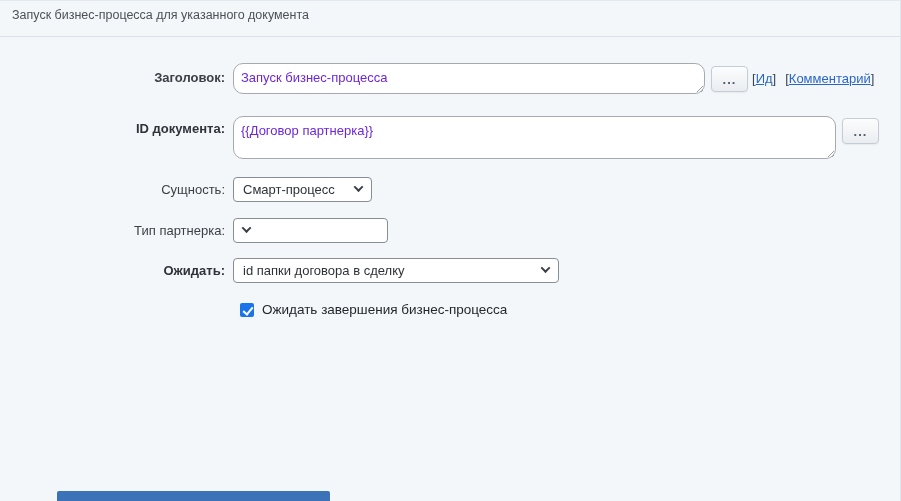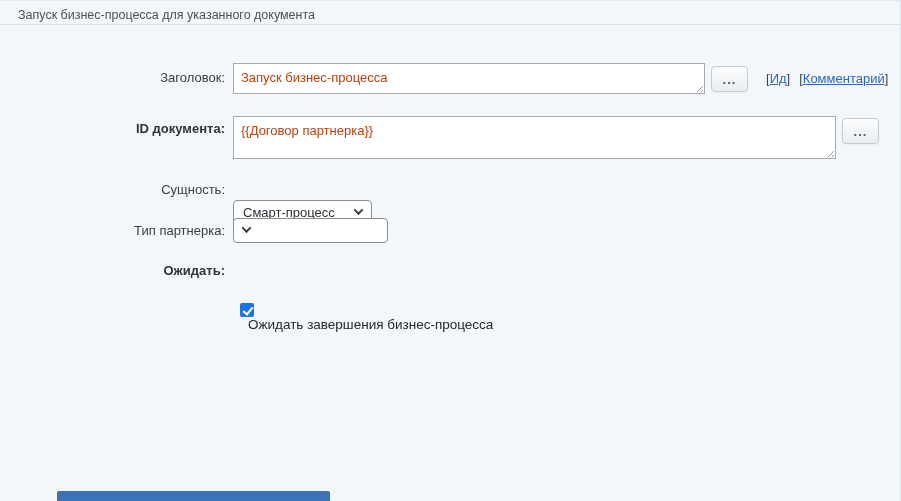--- a/index.html
+++ b/index.html
@@ -12,39 +12,39 @@
     background:#f4f7f9;
     border-top:1px solid #e2e9f1;
     border-right:1px solid #dfe7f0;
     overflow:hidden;
     font-size:13px;
     color:#3c4046;
   }
 
   .header {
     position:absolute; top:0; left:0; right:0;
-    height:24px; line-height:29px;
-    padding:0 18px;
+    height:36px; line-height:29px;
+    padding:0 12px;
     border-bottom:1px solid #d9e2ec;
     font-size:12.5px; color:#4b5158;
     white-space:nowrap;
   }
 
   .row { position:absolute; left:0; display:flex; align-items:flex-start; }
   .label-cell {
     width:233px; text-align:right; padding-right:8px;
     color:#3c4046; font-size:13px; white-space:nowrap;
   }
   .label-cell.bold { font-weight:bold; color:#2f333a;padding-left:8px; }
 
   .ta-wrap { position:relative; }
   textarea {
     display:block;
-    border:1px solid #a5aab0; border-radius:0;
-    background:#fff; color:#c2410c;
+    border:1px solid #a5aab0; border-radius:10px;
+    background:#fff; color:#6d28d9;
     font-family:"Liberation Sans","DejaVu Sans",sans-serif;
     font-size:13px; line-height:17px;
     padding:5px 7px;
     resize:none; outline:none;
     overflow:hidden;
   }
   .grip {
     position:absolute; right:2px; bottom:2px;
     width:9px; height:9px;
     background:repeating-linear-gradient(135deg, transparent 0 2px, #9aa0a6 2px 3px);
@@ -55,21 +55,21 @@
   .dots-btn {
     width:37px; height:26px;
     border:1px solid #c5ccd3; border-radius:4px;
     background:linear-gradient(#fcfdfe,#eaedf0);
     box-shadow:0 1px 1px rgba(90,110,130,0.08);
     color:#525b66; font-weight:bold; font-size:13px; letter-spacing:1px;
     display:flex; align-items:center; justify-content:center;
     cursor:pointer;
   }
 
-  .links { display:flex; align-items:center; height:30px; margin-left:18px; gap:9px; font-size:13px; white-space:nowrap; }
+  .links { display:flex; align-items:center; height:30px; margin-left:4px; gap:9px; font-size:13px; white-space:nowrap; }
   .bracket { color:#3a4554; }
   .link a, .link span.linktext { color:#2a66c8; text-decoration:underline; cursor:pointer; }
 
   .selectbox {
     height:25px; background:#fff;
     border:1px solid #878e95; border-radius:4px;
     display:flex; align-items:center; justify-content:space-between;
     padding:0 9px; gap:10px;
     font-size:13px; color:#2e3238;
     cursor:pointer; white-space:nowrap;
@@ -102,21 +102,21 @@
   }
 </style>
 </head>
 <body>
 
 <div class="page">
 
   <div class="header">Запуск бизнес-процесса для указанного документа</div>
 
   <div class="row" style="top:62px;">
-    <div class="label-cell" style="line-height:30px;">Заголовок:</div>
+    <div class="label-cell" style="line-height:30px;font-weight:bold;">Заголовок:</div>
     <div class="ta-wrap">
       <textarea style="width: 472px; height: 31px;">Запуск бизнес-процесса</textarea>
       <div class="grip"></div>
     </div>
     <div class="dots-btn" style="margin-left:6px; margin-top:3px;">...</div>
     <div class="links">
       <span class="link"><span class="bracket">[</span><span class="linktext">Ид</span><span class="bracket">]</span></span>
       <span class="link"><span class="bracket">[</span><span class="linktext">Комментарий</span><span class="bracket">]</span></span>
     </div>
   </div>
@@ -125,38 +125,42 @@
     <div class="label-cell bold" style="padding-top:5px;">ID документа:</div>
     <div class="ta-wrap">
       <textarea style="width: 603px; height: 43px;">{{Договор партнерка}}</textarea>
       <div class="grip"></div>
     </div>
     <div class="dots-btn" style="margin-left:6px; margin-top:2px;">...</div>
   </div>
 
   <div class="row" style="top:176px;">
     <div class="label-cell" style="line-height:25px;">Сущность:</div>
-    <div class="selectbox" style="width:139px;margin-top:23px;">
+    <div class="selectbox" style="width:139px;">
       <span>Смарт-процесс</span>
       <span class="chevron"></span>
     </div>
   </div>
 
   <div class="row" style="top:217px;">
     <div class="label-cell" style="line-height:25px;">Тип партнерка:</div>
     <div class="selectbox" style="width:155px;">
       <span class="chevron"></span>
     </div>
   </div>
 
   <div class="row" style="top:257px;">
     <div class="label-cell bold" style="line-height:25px;">Ожидать:</div>
+    <div class="selectbox" style="width:326px;">
+      <span>id папки договора в сделку</span>
+      <span class="chevron"></span>
+    </div>
   </div>
 
-  <div class="row" style="top:301px; left:240px;flex-direction:column;">
+  <div class="row" style="top:301px; left:240px;">
     <div class="checkbox">
       <span></span>
     </div>
     <div class="cb-label">Ожидать завершения бизнес-процесса</div>
   </div>
 
   <div class="bottom-bar"></div>
 
 </div>
 

